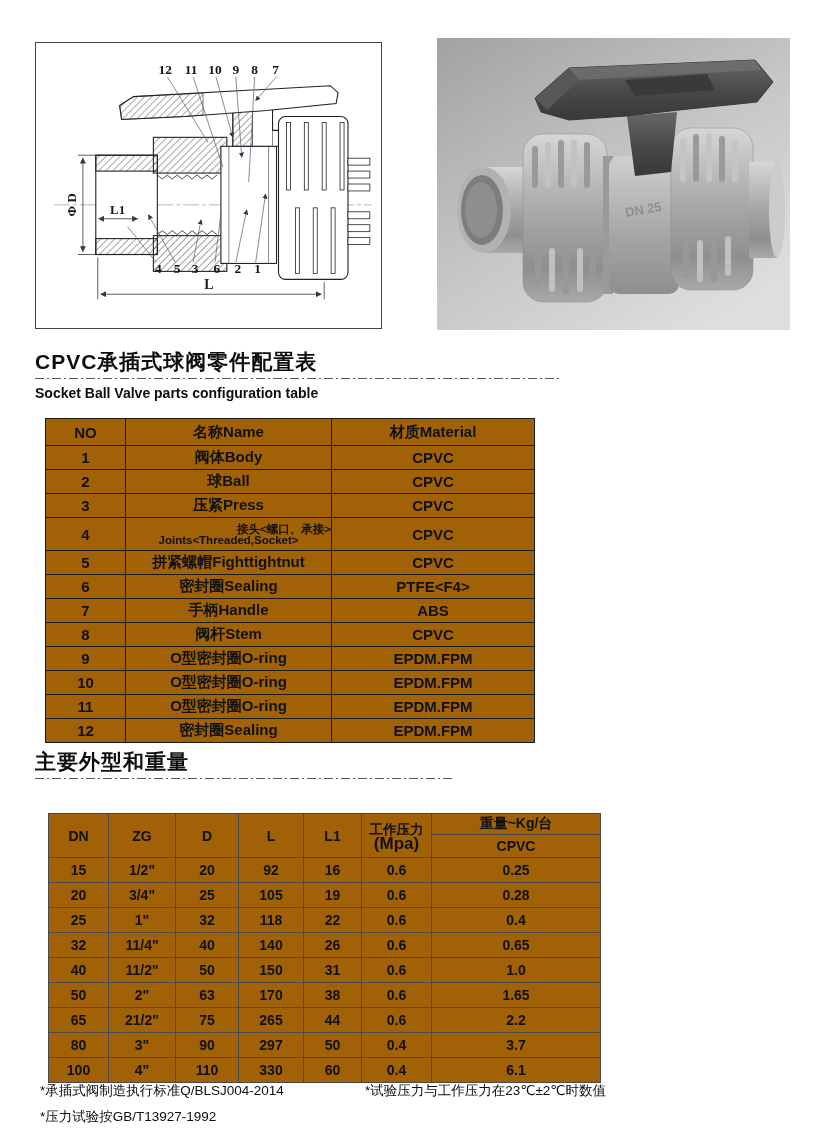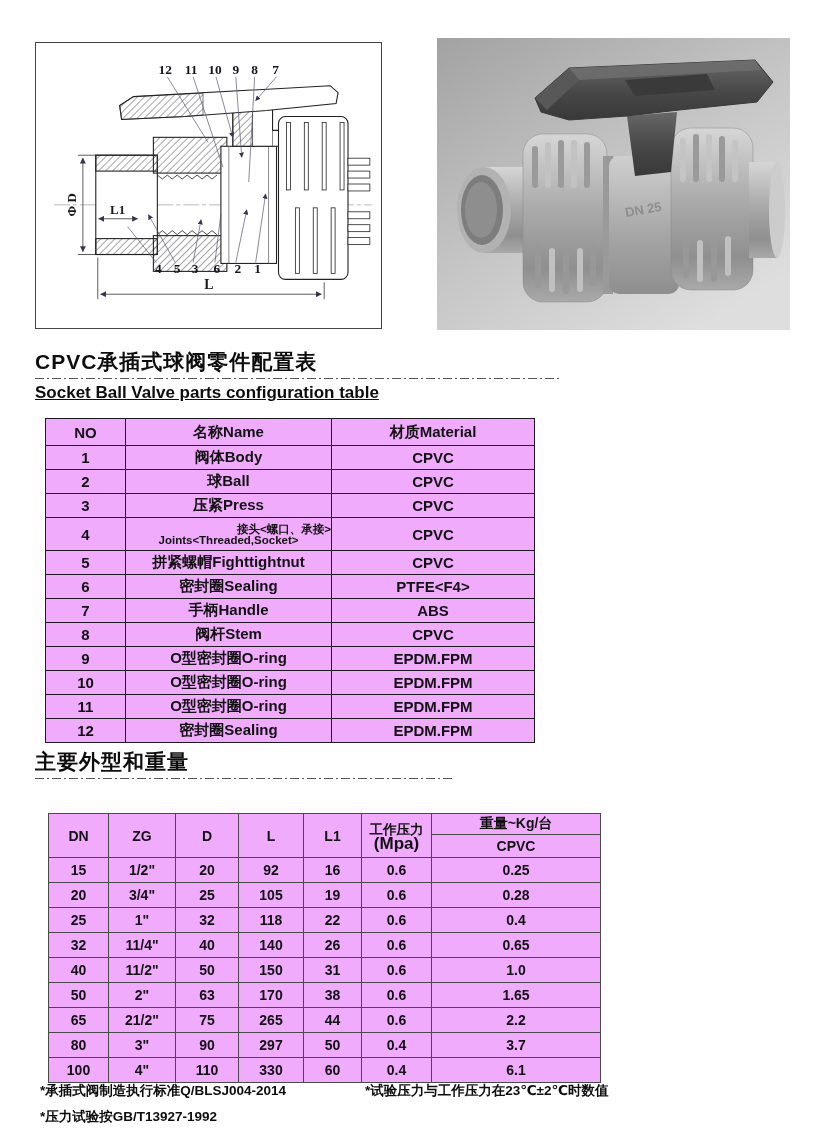--- a/index.html
+++ b/index.html
@@ -16,23 +16,23 @@
   
   .sec { left:35px; }
   .sec1 { top:350px; width:530px; }
   .sec2 { top:750px; width:430px; }
   .sec-zh { margin:0; font-size:21px; font-weight:bold; letter-spacing:1px; line-height:24px; color:#0d0d0d; }
   .dashline { height:2px; margin:4px 0 3px 0;
     background-image:repeating-linear-gradient(to right,#555 0 9px,transparent 9px 12px,#555 12px 14px,transparent 14px 17px);
     background-repeat:repeat-x; background-size:17px 1.4px; background-position:0 50%; }
   .sec1 .dashline { width:525px; }
   .sec2 .dashline { width:420px; }
-  .sec-en { margin:0; font-size:17px; font-weight:bold; line-height:20px; color:#0d0d0d;text-decoration:underline; }
-
-  table { border-collapse:collapse; table-layout:fixed; position:absolute; background:#f0abfc;padding-left:22px; }
+  .sec-en { margin:0; font-size:14px; font-weight:bold; line-height:20px; color:#0d0d0d; }
+
+  table { border-collapse:collapse; table-layout:fixed; position:absolute; background:#a16207;padding-left:22px; }
   th,td { text-align:center; vertical-align:middle; padding:0; }
 
   
   .parts { left:45px; top:418px; width:489px; font-weight:bold; }
   .parts th,.parts td { border:1.6px solid #1c1c1c; font-size:15px; }
   .parts th { height:26px; }
   .parts td { height:23px; }
   .parts .nm-sub { font-size:11.5px; line-height:11px; }
   .parts tr.r4 td { height:32px; }
   .parts tr.r4 .nm { font-size:11.5px; line-height:12px;text-align:right; }
@@ -40,21 +40,21 @@
   
   .specs { left:48px; top:813px; width:552px; font-weight:bold; }
   .specs th,.specs td { border:1.3px solid #4a4a4a; font-size:14px; }
   .specs thead tr.h1 th { height:20px; }
   .specs thead tr.h2 th { height:22px; }
   .specs td { height:24px; }
   .specs .p2 { display:block; font-size:17px; line-height:13px; }
   .specs .p1 { display:block; font-size:13.5px; line-height:15px; }
 
   
-  .fncol { top:1078px; font-size:13.5px; font-weight:bold; line-height:26px; color:#0d0d0d; }
+  .fncol { top:1078px; font-size:13.5px; font-weight:normal; line-height:26px; color:#0d0d0d; }
   .fn-left  { left:40px; }
   .fn-right { left:365px;text-align:right; }
 
   svg text { font-family:"Liberation Serif","DejaVu Serif",serif; }
   svg .sans { font-family:"Liberation Sans","DejaVu Sans",sans-serif; }
 </style>
 </head>
 <body>
 
 <div class="abs diagram-box">

